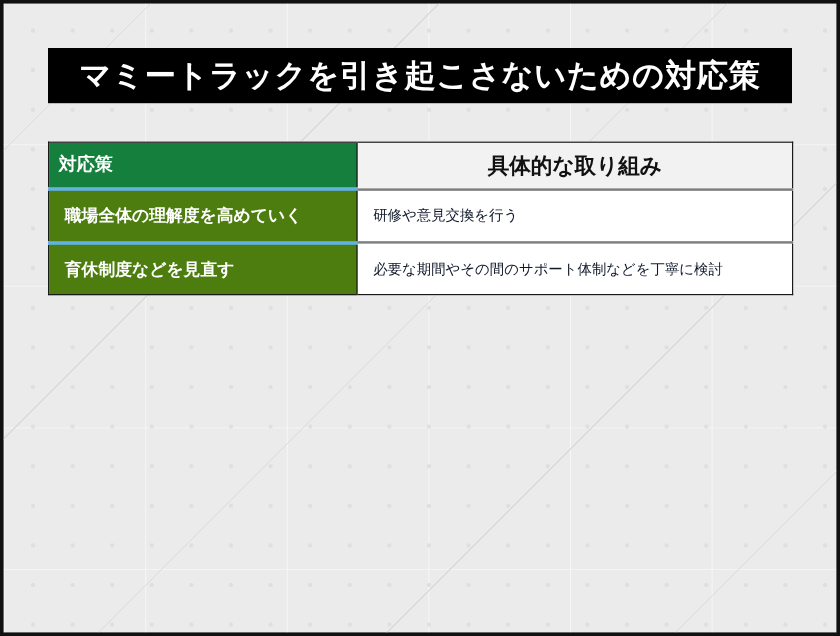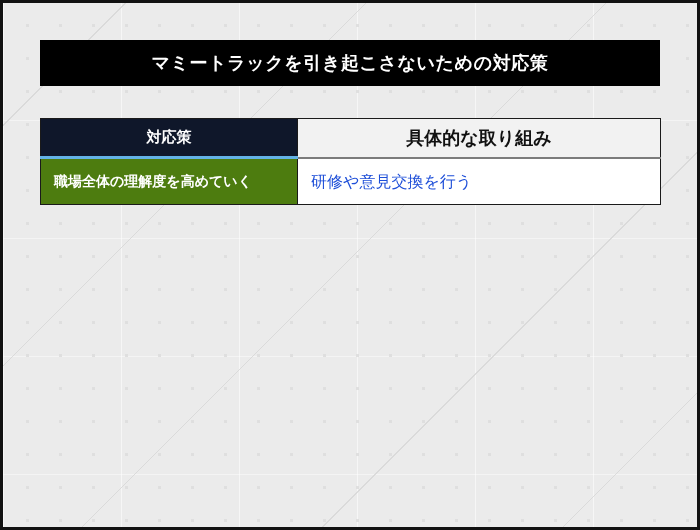--- a/index.html
+++ b/index.html
@@ -60,21 +60,21 @@
     width: 620px;
     height: 46px;
     background: #000000;
     display: flex;
     align-items: center;
     justify-content: center;
     z-index: 3;
   }
   .title-text {
     color: #ffffff;
-    font-size: 18px;
+    font-size: 26px;
     font-weight: bold;
     letter-spacing: 0.6px;
     line-height: 1;
     white-space: nowrap;
   }
 
   
   .table-wrap {
     position: absolute;
     left: 37px;
@@ -87,27 +87,27 @@
     border-collapse: collapse;
     table-layout: fixed;
     background: #ffffff;
     border: 1.5px solid #1a1a1a;
   }
   table.matrix col.col-measure { width: 257px; }
   table.matrix col.col-action  { width: 363px; }
 
   
   th.hd-measure {
-    background: #0f172a;
+    background: #15803d;
     color: #ffffff;
     font-size: 15px;
     font-weight: bold;
-    text-align: center;
+    text-align: left;
     height: 39px;
-    padding: 0 24px;
+    padding: 0 8px;
     border-bottom: 3px solid #63b2e5;
     border-right: 1.5px solid #1a1a1a;
     box-sizing: border-box;
   }
   th.hd-action {
     background: #f2f2f2;
     color: #111111;
     font-size: 18px;
     font-weight: bold;
     text-align: center;
@@ -125,22 +125,22 @@
     font-weight: bold;
     line-height: 1.55;
     vertical-align: middle;
     padding: 10px 8px 10px 13px;
     border-bottom: 3px solid #63b2e5;
     border-right: 1.5px solid #1a1a1a;
     box-sizing: border-box;
   }
   td.cell-action {
     background: #ffffff;
-    color: #1d4ed8;
-    font-size: 16px;
+    color: #0f172a;
+    font-size: 12px;
     line-height: 1.62;
     vertical-align: middle;
     padding: 10px 14px 10px 13px;
     border-bottom: 2px solid #7c7c7c;
     box-sizing: border-box;
   }
   tr.matrix-row:last-child td.cell-measure,
   tr.matrix-row:last-child td.cell-action {
     border-bottom: none;
   }
@@ -168,17 +168,21 @@
         <tr>
           <th class="hd-measure">対応策</th>
           <th class="hd-action">具体的な取り組み</th>
         </tr>
       </thead>
       <tbody>
         <tr class="matrix-row">
           <td class="cell-measure">職場全体の理解度を高めていく</td>
           <td class="cell-action">研修や意見交換を行う</td>
         </tr>
+        <tr class="matrix-row">
+          <td class="cell-measure">育休制度などを見直す</td>
+          <td class="cell-action">必要な期間やその間のサポート体制などを丁寧に検討</td>
+        </tr>
       </tbody>
     </table>
   </div>
 
 </div>
 
 </body></html>

